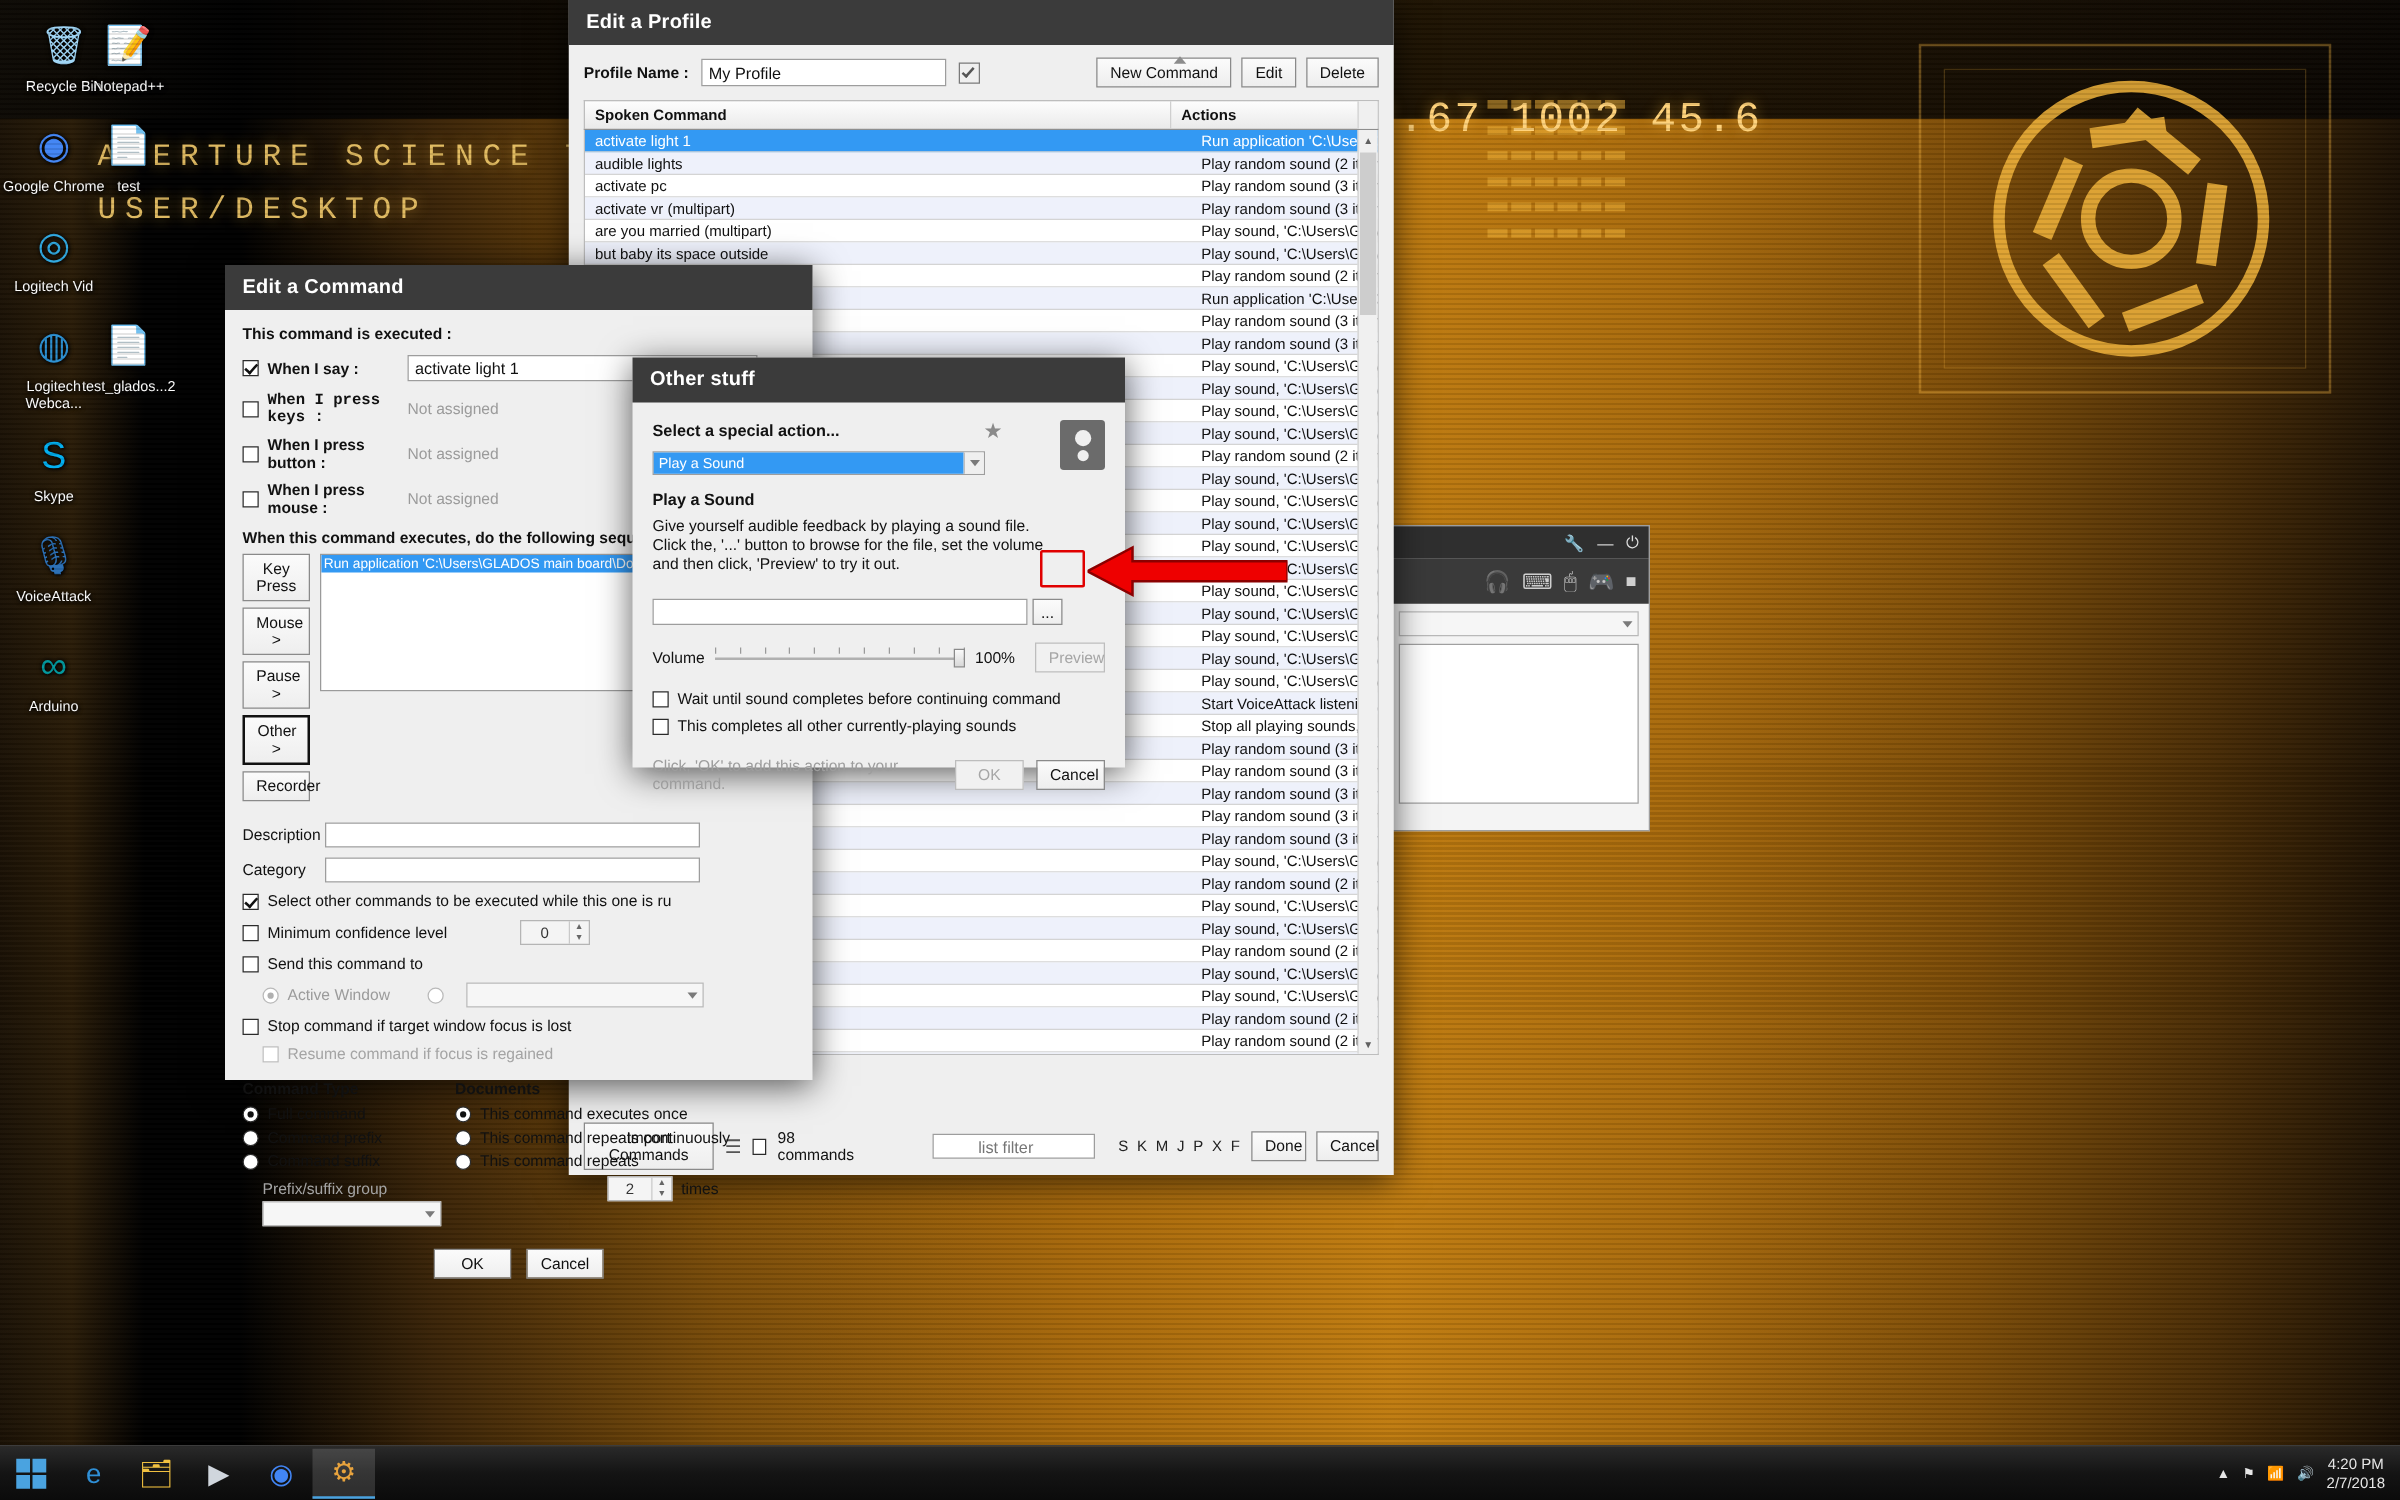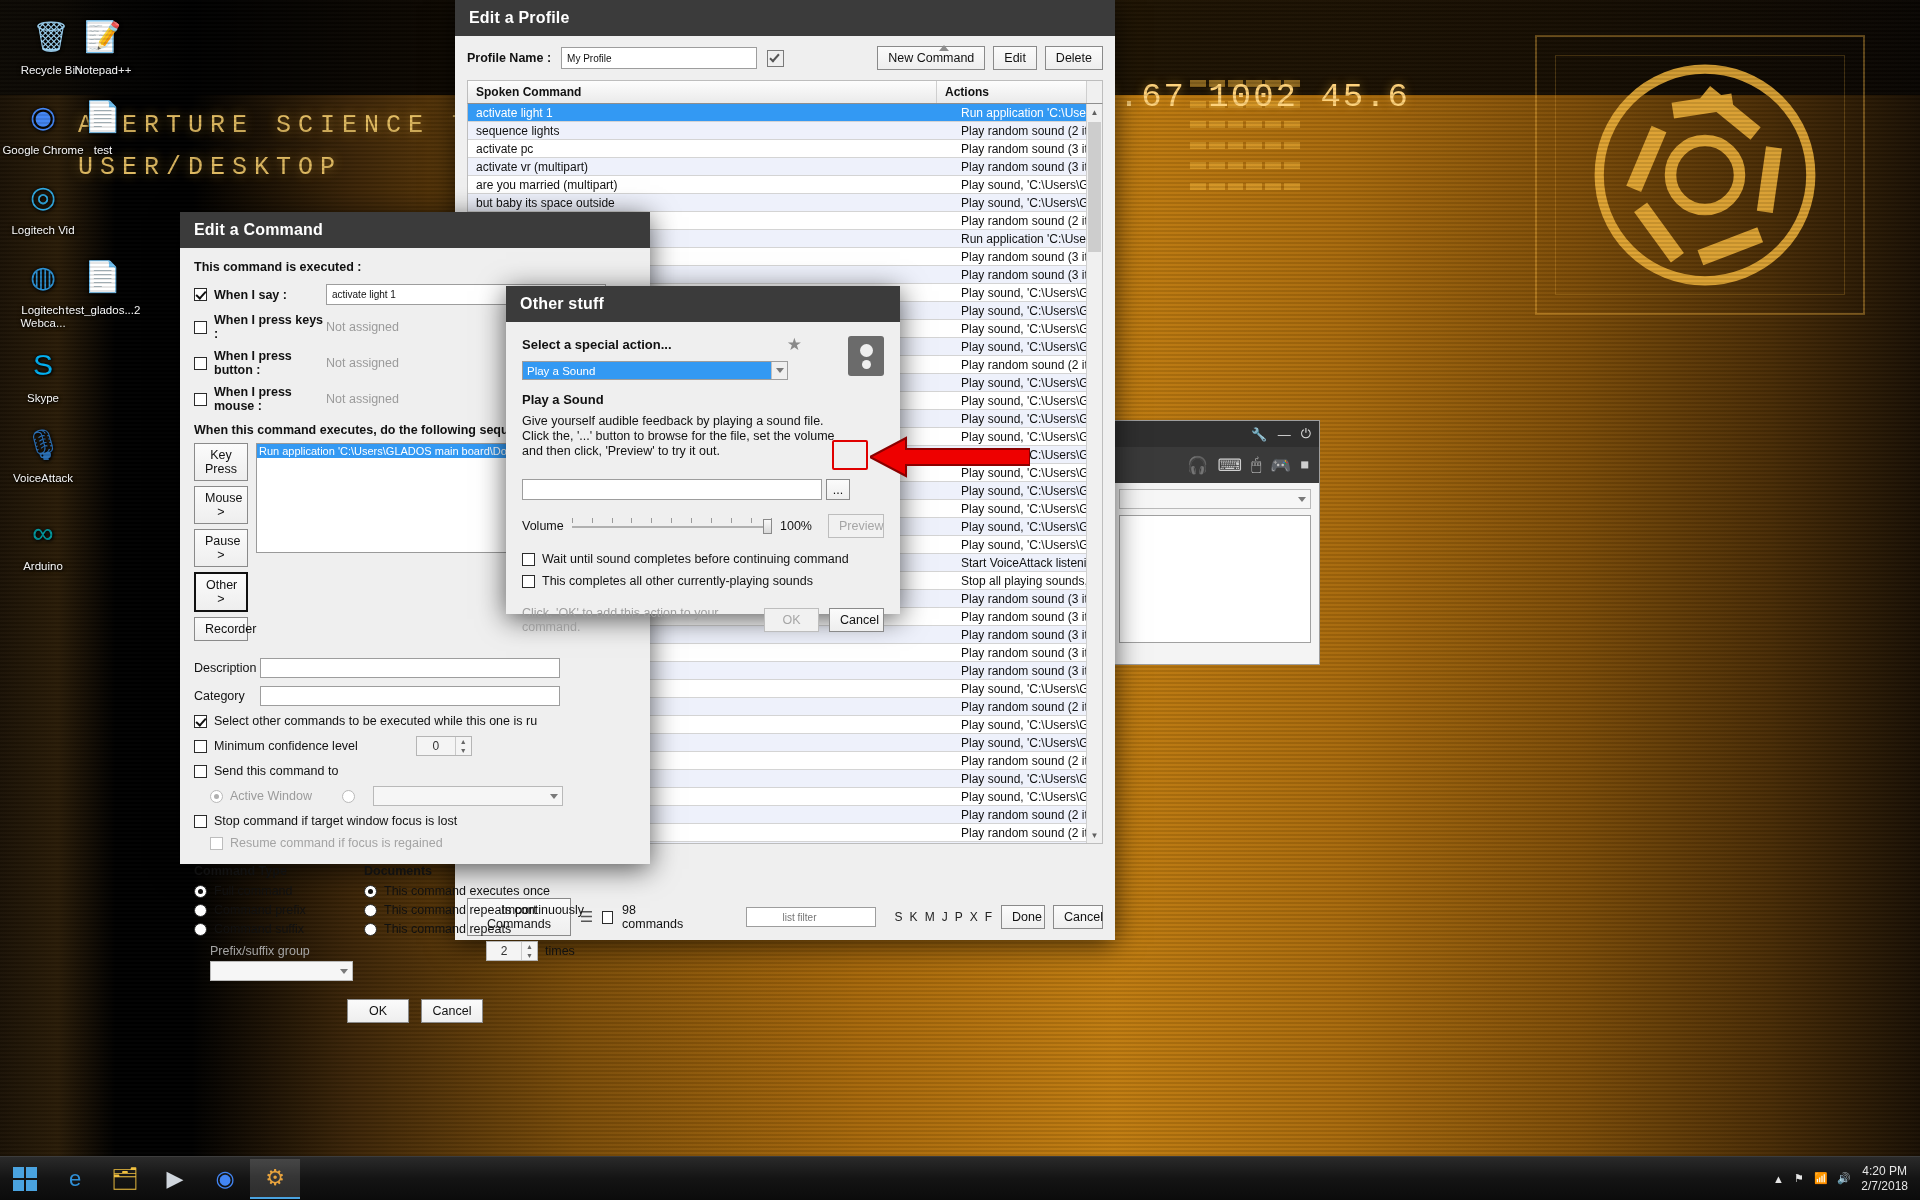--- a/index.html
+++ b/index.html
@@ -103,21 +103,21 @@
   .lbl{ font-size:12.5px; color:#111; }
   .bld{ font-weight:bold; }
   .btn{
     background:linear-gradient(180deg,#fbfbfb,#eeeeee);
     border:1px solid #8a8a8a; font-size:12.5px; color:#111;
     padding:4px 10px; cursor:pointer; font-family:"Liberation Sans",sans-serif;
   }
   .btn.strong{ border:2px solid #111; }
   .btn.disabled{ color:#a6a6a6; border-color:#bdbdbd; background:#f1f1f1; }
   .inp{
-    background:#fff; border:1px solid #9d9d9d; font-size:10px; color:#111;
+    background:#fff; border:1px solid #9d9d9d; font-size:13px; color:#111;
     padding:3px 5px; font-family:"Liberation Sans",sans-serif;
   }
 
   .cb{ display:inline-block; width:13px; height:13px; border:1.5px solid #2b2b2b;
        background:#fff; vertical-align:-2px; position:relative; }
   .cb.on::after{
     content:""; position:absolute; left:3px; top:0px; width:4px; height:8px;
     border:solid #111; border-width:0 2px 2px 0; transform:rotate(42deg);
   }
   .cb.dim{ border-color:#bdbdbd; }
@@ -393,21 +393,21 @@
       <div style="width:16px;border-left:1px solid #cfcfcf;background:#f0f0f0;"></div>
     </div>
 
     <div id="cmd-list">
       <div id="cmd-rows">
           <div class="crow sel">
             <div class="c1">activate light 1</div>
             <div class="c2">Run application 'C:\Users\G...</div>
           </div>
           <div class="crow">
-            <div class="c1">sequence lights</div>
+            <div class="c1">audible lights</div>
             <div class="c2">Play random sound (2 items...</div>
           </div>
           <div class="crow">
             <div class="c1">activate pc</div>
             <div class="c2">Play random sound (3 items...</div>
           </div>
           <div class="crow">
             <div class="c1">activate vr (multipart)</div>
             <div class="c2">Play random sound (3 items...</div>
           </div>
@@ -601,21 +601,21 @@
     <div class="lbl bld" style="margin-bottom:10px;">This command is executed :</div>
 
     <div id="trigger-rows">
         <div class="row">
           <span class="cb on"></span>
           <span class="lbl bld" style="margin-left: 7px; width: 112px;">When I say :</span>
           <input class="inp" value="activate light 1" style="width: 280px; height: 21px;">
         </div>
         <div class="row">
           <span class="cb"></span>
-          <span class="lbl bld" style="margin-left: 7px; width: 112px;">When I press keys :</span>
+          <span class="lbl bld" style="margin-left: 7px; width: 112px; font-family: Liberation Mono, monospace;">When I press keys :</span>
           <span class="lbl" style="color: rgb(155, 155, 155);">Not assigned</span>
         </div>
         <div class="row">
           <span class="cb"></span>
           <span class="lbl bld" style="margin-left: 7px; width: 112px;">When I press button :</span>
           <span class="lbl" style="color: rgb(155, 155, 155);">Not assigned</span>
         </div>
         <div class="row">
           <span class="cb"></span>
           <span class="lbl bld" style="margin-left: 7px; width: 112px;">When I press mouse :</span>

